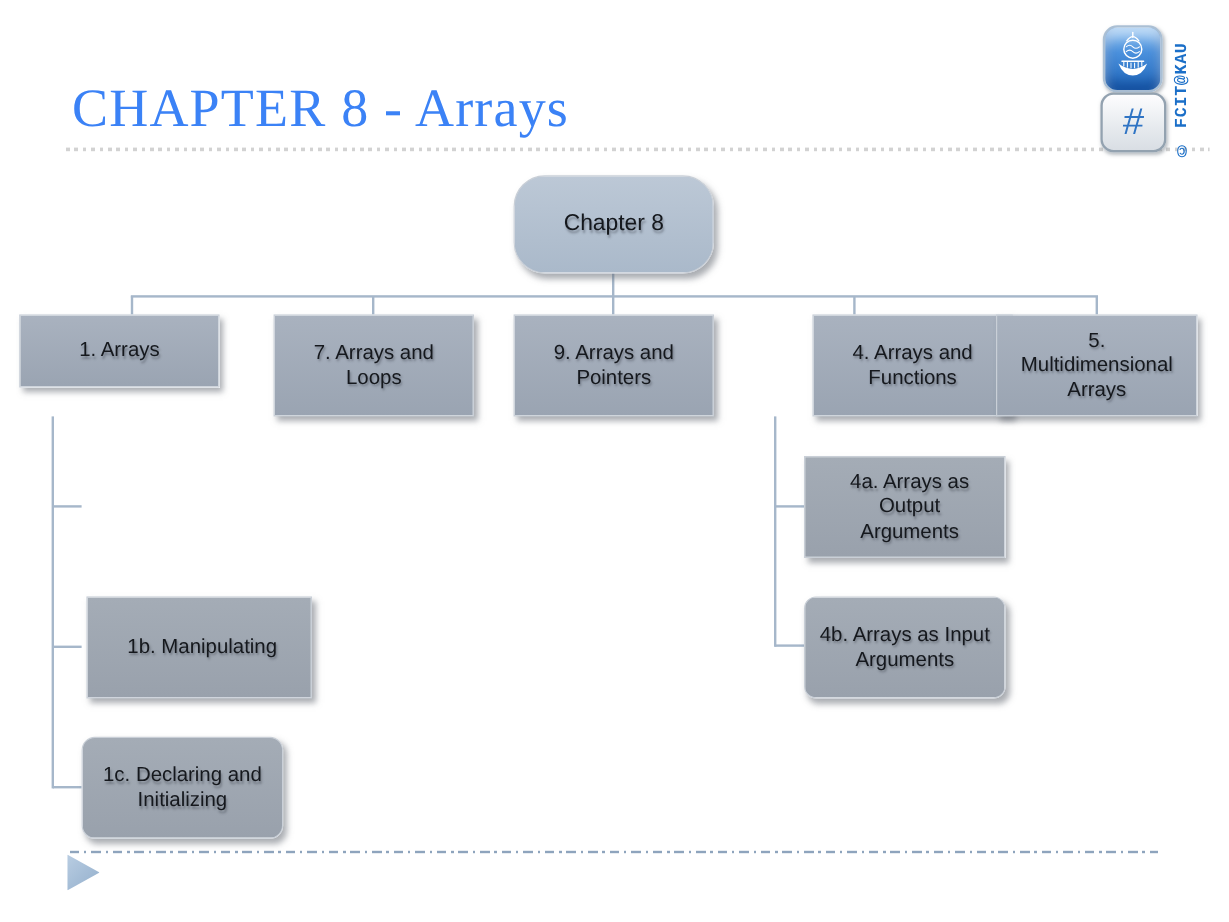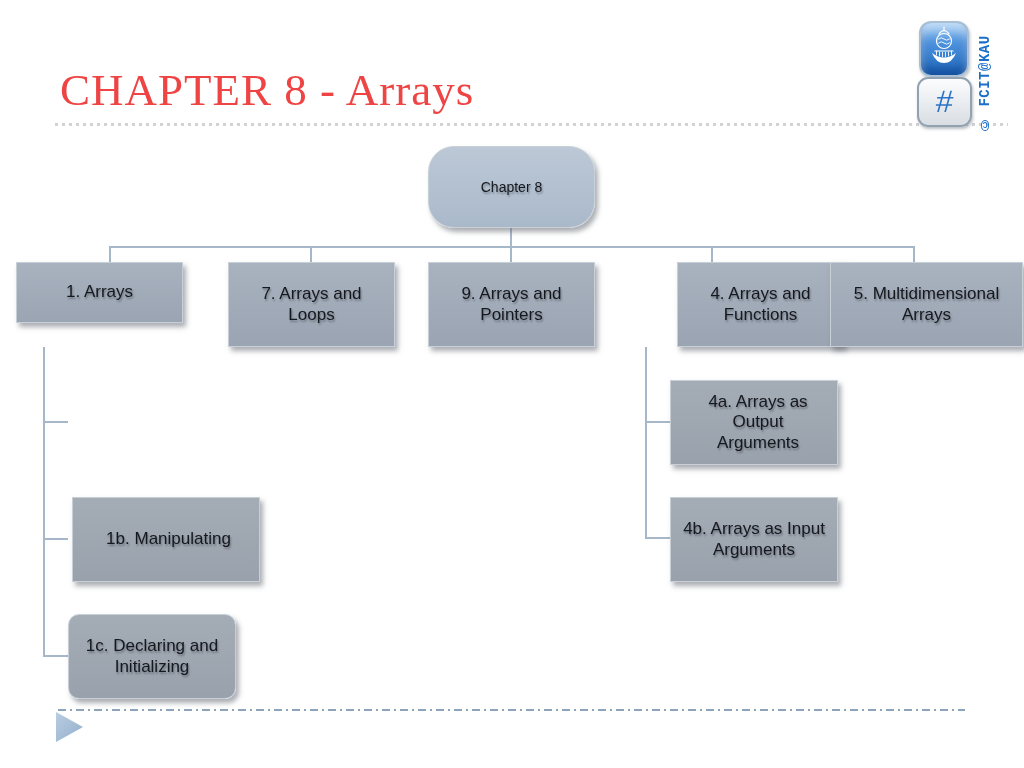--- a/index.html
+++ b/index.html
@@ -4,21 +4,21 @@
 <style>
   html,body{margin:0;padding:0;background:#ffffff;}
   .slide{
     position:relative;width:1024px;height:768px;background:#ffffff;overflow:hidden;
     font-family:"Liberation Sans",sans-serif;
   }
   
   .title{
     position:absolute;left:60px;top:64px;
     font-family:"Liberation Serif",serif;font-size:45px;font-weight:400;
-    color:#ef4444;letter-spacing:1px;white-space:nowrap;
+    color:#3b82f6;letter-spacing:1px;white-space:nowrap;
   }
   .title-underline{
     position:absolute;left:55px;top:123px;width:953px;height:3px;
     background:repeating-linear-gradient(to right,#d2d2d2 0 3px,transparent 3px 7px);
   }
   
   .kau-badge{
     position:absolute;left:919px;top:21px;width:50px;height:56px;
     border-radius:12px;border:2px solid #aabfd4;box-sizing:border-box;
     background:linear-gradient(180deg,#8ec0f0 0%,#4a90dc 40%,#1e66bb 100%);
@@ -44,35 +44,35 @@
   }
   
   .node{
     position:absolute;box-sizing:border-box;
     display:flex;align-items:center;justify-content:center;text-align:center;
     padding:2px 11px;color:#15181d;line-height:1.18;
     border:1px solid #c9cfd7;
     box-shadow:3px 4px 5px rgba(100,105,115,0.55);
     text-shadow:1px 2px 2px rgba(40,45,55,0.40);
   }
-  .root-node{background:linear-gradient(180deg,#bcc8d6,#aab9ca);font-size:14px;border-radius:26px;}
+  .root-node{background:linear-gradient(180deg,#bcc8d6,#aab9ca);font-size:19px;border-radius:26px;}
   .l2-node{background:linear-gradient(180deg,#a9b2bf,#9aa4b2);font-size:17px;}
   .sub-node{background:linear-gradient(180deg,#a4acb6,#99a1ac);font-size:17px;}
 
   .pos-root{left:428px;top:146px;width:167px;height:82px;}
   .pos-n1{left:16px; top:262px;width:167px;height:61px;}
   .pos-n2{left:228px;top:262px;width:167px;height:85px;}
   .pos-n3{left:428px;top:262px;width:167px;height:85px;}
   .pos-n4{left:629px;top:262px;width:167px;height:85px;margin-left:48px;}
-  .pos-n5{left:830px;top:262px;width:193px;height:85px;}
+  .pos-n5{left:830px;top:262px;width:168px;height:85px;}
   .pos-c1a{left:68px;top:380px;width:168px;height:85px;}
   .pos-c1b{left:72px;top:497px;width:188px;height:85px;padding-left:16px;}
   .pos-c1c{left:68px;top:614px;width:168px;height:85px;border-radius:11px;}
   .pos-c4a{left:670px;top:380px;width:168px;height:85px;padding-left:19px;}
-  .pos-c4b{left:670px;top:497px;width:168px;height:85px;}
+  .pos-c4b{left:670px;top:497px;width:168px;height:85px;border-radius:10px;}
 
   .conn{position:absolute;background:#a6b7ca;}
   .conn-root-stem{left:510px;top:228px;width:2px;height:19px;}
   .conn-bus{left:109px;top:246px;width:806px;height:2px;}
   .conn-stub1{left:109px;top:247px;width:2px;height:15px;}
   .conn-stub2{left:310px;top:247px;width:2px;height:15px;}
   .conn-stub3{left:510px;top:247px;width:2px;height:15px;}
   .conn-stub4{left:711px;top:247px;width:2px;height:15px;}
   .conn-stub5{left:913px;top:247px;width:2px;height:15px;}
   .conn-g1-vert{left:43px;top:347px;width:2px;height:310px;}

